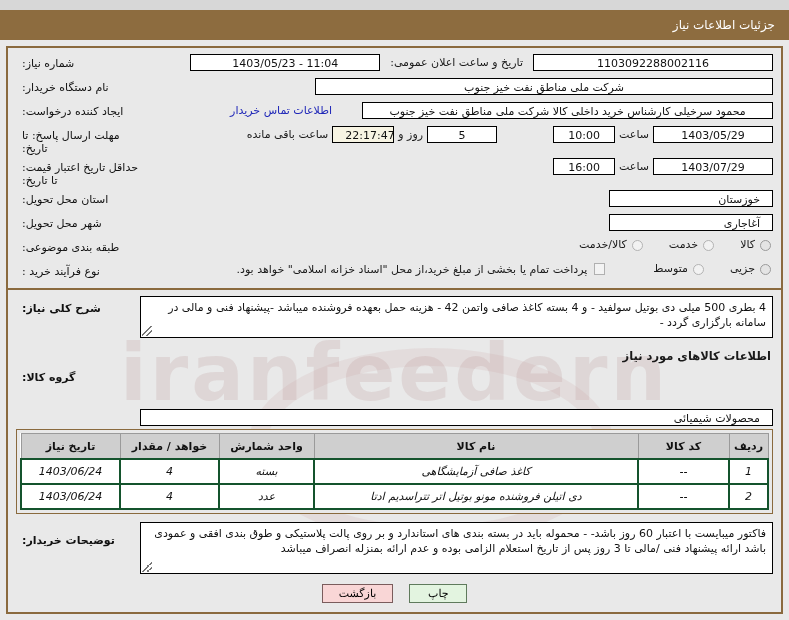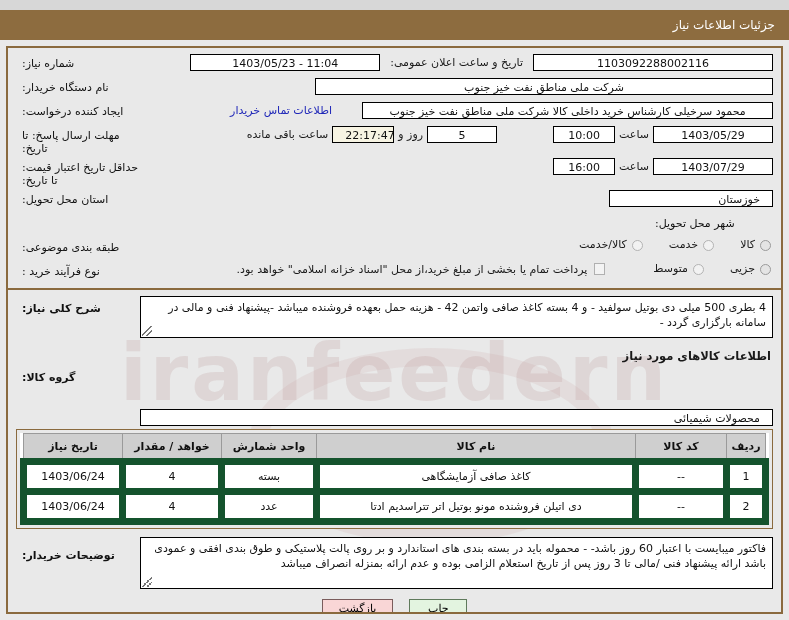--- a/index.html
+++ b/index.html
@@ -174,24 +174,25 @@
   }
   table.items th {
     background: #cfcfcf;
     border: 1px solid #9a9a9a;
     height: 22px;
     font-weight: bold;
     color: #111;
     font-size: 11px;
   }
   table.items td {
-    border: 7px solid #14532d;
+    border: 2px solid #14532d;
     height: 21px;
     text-align: center;
     color: #111;
+    font-style: italic;
   }
   .tbl-wrap {
     border: 1px solid #8a6a3e;
     padding: 3px;
     background: #e9e9e9;
   }
   
   .btnrow {
     display: flex; justify-content: center; align-items: center;
     gap: 16px;
@@ -305,20 +306,23 @@
 
       <div class="row">
         <div class="lbl">استان محل تحویل:</div>
         <div class="fields">
           <div class="inp rtlTxt" style="width:164px;">خوزستان</div>
         </div>
       </div>
 
       <div class="row">
         <div class="lbl">شهر محل تحویل:</div>
+        <div class="fields">
+          <div class="inp rtlTxt" style="width:164px;">آغاجاری</div>
+        </div>
       </div>
 
       <div class="row">
         <div class="lbl">طبقه بندی موضوعی:</div>
         <div class="fields" style="padding-right:2px;">
           <span class="opt">
             <span class="radio on"></span>
             <span class="oplabel">کالا</span>
           </span>
           <span class="opt">

